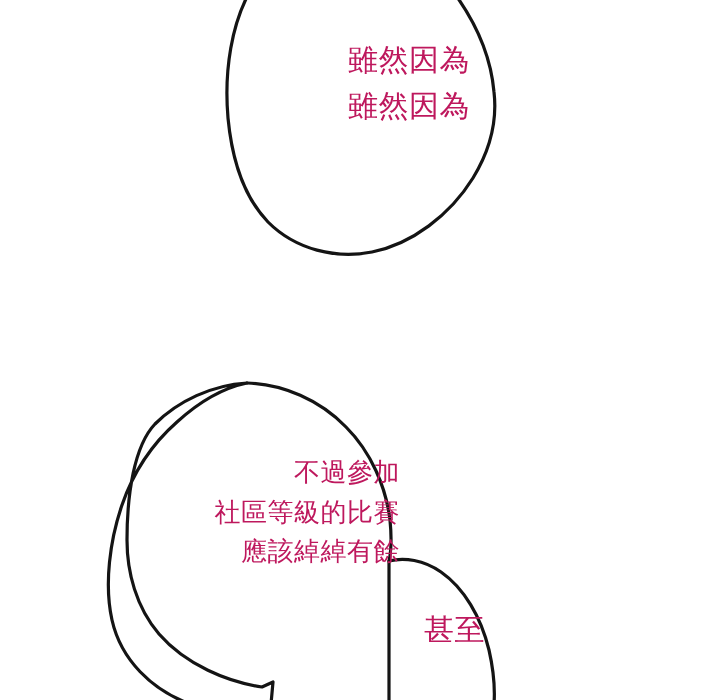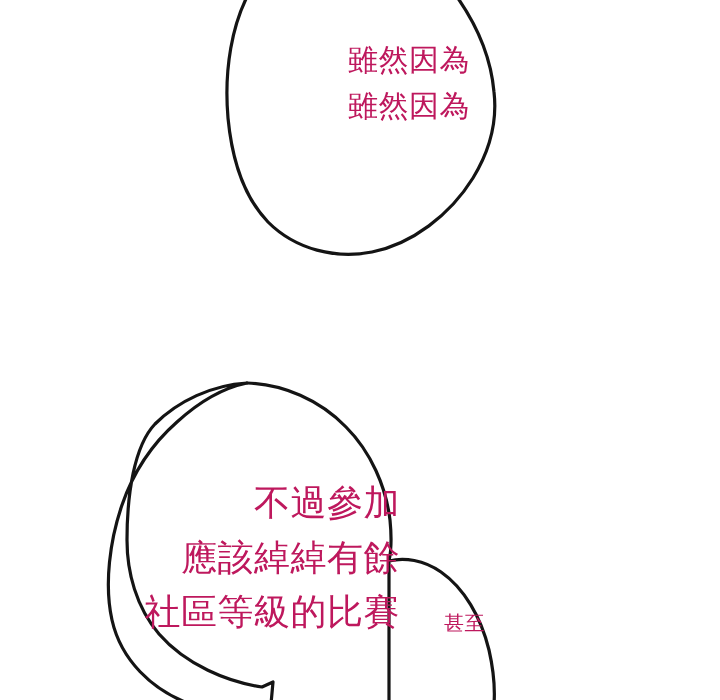--- a/index.html
+++ b/index.html
@@ -45,28 +45,27 @@
   #bubble-1-text {
     left: 255px;
     top: 40px;
     width: 215px;
     font-size: 30px;
   }
   #bubble-2-text {
     left: 120px;
     top: 455px;
     width: 280px;
-    font-size: 36px;
-    margin-top: 24px;
+    font-size: 26px;
   }
   #bubble-3-text {
     left: 295px;
     top: 610px;
     width: 190px;
-    font-size: 20px;
+    font-size: 30px;
   }
   .bubble-text .line {
     display: block;
   }
 </style>
 </head>
 <body>
 
 <div id="comic-panel">
 
@@ -110,21 +109,21 @@
              Z"></path>
   </svg>
 
   <div id="bubble-1-text" class="bubble-text">
     <span class="line">雖然因為</span>
     <span class="line">雖然因為</span>
   </div>
 
   <div id="bubble-2-text" class="bubble-text">
     <span class="line">不過參加</span>
+    <span class="line">社區等級的比賽</span>
     <span class="line">應該綽綽有餘</span>
-    <span class="line">社區等級的比賽</span>
   </div>
 
   <div id="bubble-3-text" class="bubble-text">
     <span class="line">甚至</span>
   </div>
 
 </div>
 
 </body></html>

